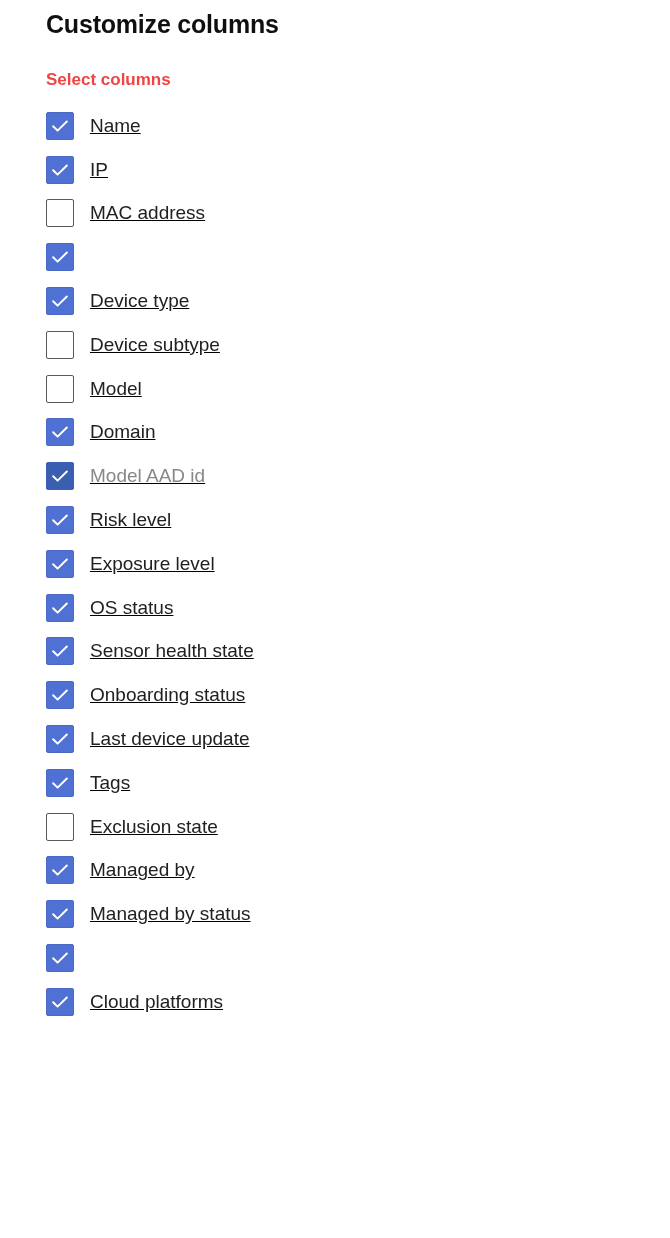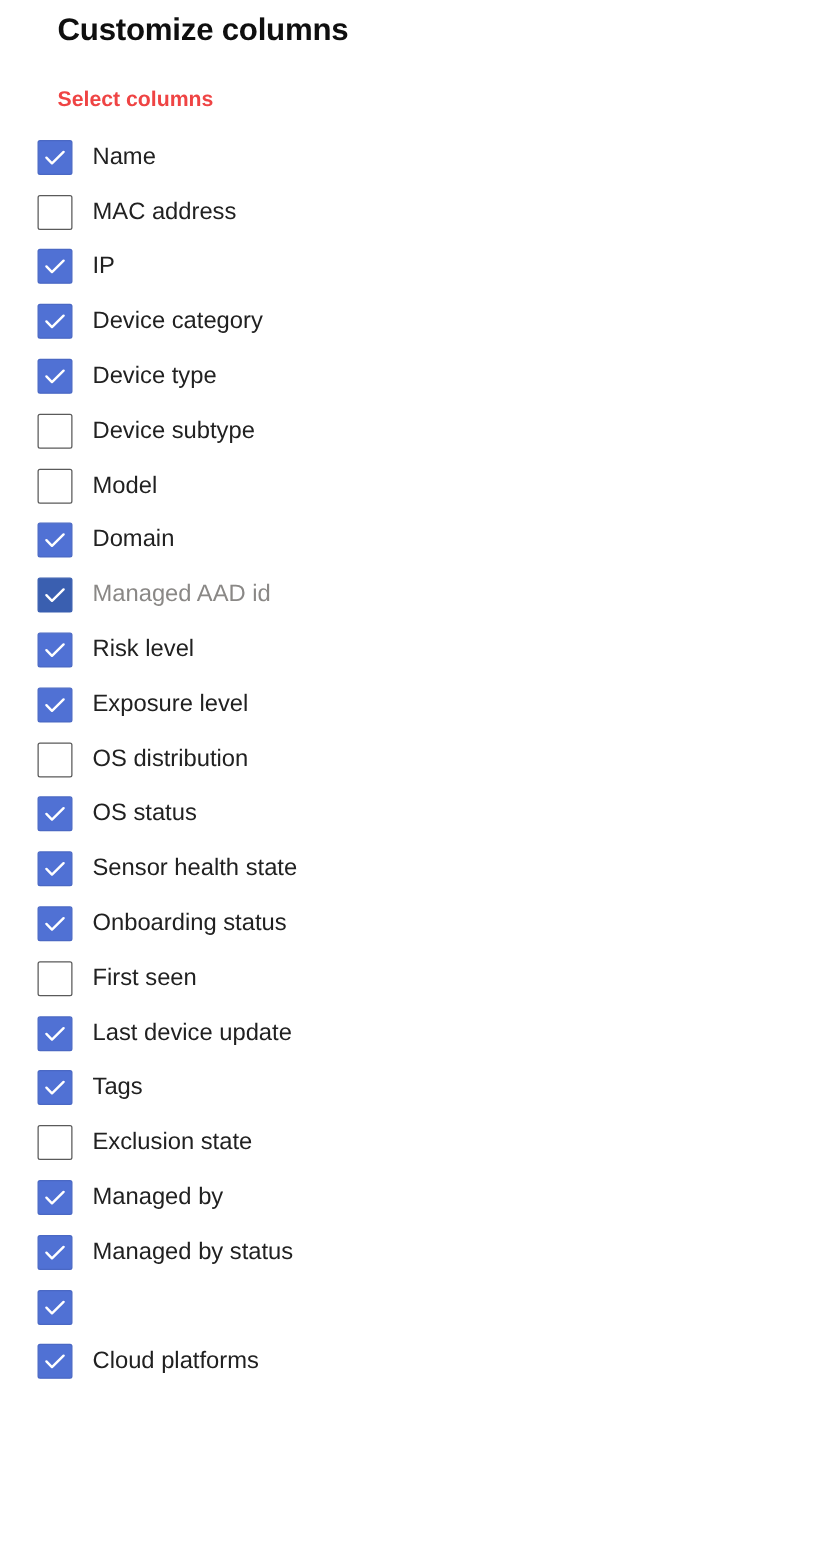--- a/index.html
+++ b/index.html
@@ -51,23 +51,24 @@
     left: 0;
     top: 104px;
     width: 670px;
   }
 
   .column-row {
     position: relative;
     height: 43.8px;
     display: flex;
     align-items: center;
-    padding-left: 30px;
+    padding-left: 46px;
     box-sizing: border-box;
     cursor: pointer;
+    text-decoration: underline;
   }
 
   .checkbox {
     position: relative;
     width: 28px;
     height: 28px;
     flex: 0 0 28px;
     box-sizing: border-box;
     border-radius: 2px;
     background: #ffffff;
@@ -124,39 +125,38 @@
 
   <div class="column-list">
       <div class="column-row checked">
         <span class="checkbox">
           <svg class="tick" viewBox="0 0 28 28">
             <path d="M6.6 14.2 L11.4 19 L21.4 9.2" fill="none" stroke="#ffffff" stroke-width="2.1" stroke-linecap="round" stroke-linejoin="round"></path>
           </svg>
         </span>
         <span class="column-label">Name</span>
       </div>
+      <div class="column-row checked">
+        <span class="checkbox">
+          <svg class="tick" viewBox="0 0 28 28">
+            <path d="M6.6 14.2 L11.4 19 L21.4 9.2" fill="none" stroke="#ffffff" stroke-width="2.1" stroke-linecap="round" stroke-linejoin="round"></path>
+          </svg>
+        </span>
+        <span class="column-label">IP</span>
+      </div>
       <div class="column-row">
         <span class="checkbox"></span>
         <span class="column-label">MAC address</span>
       </div>
       <div class="column-row checked">
         <span class="checkbox">
           <svg class="tick" viewBox="0 0 28 28">
             <path d="M6.6 14.2 L11.4 19 L21.4 9.2" fill="none" stroke="#ffffff" stroke-width="2.1" stroke-linecap="round" stroke-linejoin="round"></path>
           </svg>
         </span>
-        <span class="column-label">IP</span>
-      </div>
-      <div class="column-row checked">
-        <span class="checkbox">
-          <svg class="tick" viewBox="0 0 28 28">
-            <path d="M6.6 14.2 L11.4 19 L21.4 9.2" fill="none" stroke="#ffffff" stroke-width="2.1" stroke-linecap="round" stroke-linejoin="round"></path>
-          </svg>
-        </span>
-        <span class="column-label">Device category</span>
       </div>
       <div class="column-row checked">
         <span class="checkbox">
           <svg class="tick" viewBox="0 0 28 28">
             <path d="M6.6 14.2 L11.4 19 L21.4 9.2" fill="none" stroke="#ffffff" stroke-width="2.1" stroke-linecap="round" stroke-linejoin="round"></path>
           </svg>
         </span>
         <span class="column-label">Device type</span>
       </div>
       <div class="column-row">
@@ -174,42 +174,38 @@
           </svg>
         </span>
         <span class="column-label">Domain</span>
       </div>
       <div class="column-row checked disabled">
         <span class="checkbox">
           <svg class="tick" viewBox="0 0 28 28">
             <path d="M6.6 14.2 L11.4 19 L21.4 9.2" fill="none" stroke="#ffffff" stroke-width="2.1" stroke-linecap="round" stroke-linejoin="round"></path>
           </svg>
         </span>
-        <span class="column-label">Managed AAD id</span>
+        <span class="column-label">Model AAD id</span>
       </div>
       <div class="column-row checked">
         <span class="checkbox">
           <svg class="tick" viewBox="0 0 28 28">
             <path d="M6.6 14.2 L11.4 19 L21.4 9.2" fill="none" stroke="#ffffff" stroke-width="2.1" stroke-linecap="round" stroke-linejoin="round"></path>
           </svg>
         </span>
         <span class="column-label">Risk level</span>
       </div>
       <div class="column-row checked">
         <span class="checkbox">
           <svg class="tick" viewBox="0 0 28 28">
             <path d="M6.6 14.2 L11.4 19 L21.4 9.2" fill="none" stroke="#ffffff" stroke-width="2.1" stroke-linecap="round" stroke-linejoin="round"></path>
           </svg>
         </span>
         <span class="column-label">Exposure level</span>
       </div>
-      <div class="column-row">
-        <span class="checkbox"></span>
-        <span class="column-label">OS distribution</span>
-      </div>
       <div class="column-row checked">
         <span class="checkbox">
           <svg class="tick" viewBox="0 0 28 28">
             <path d="M6.6 14.2 L11.4 19 L21.4 9.2" fill="none" stroke="#ffffff" stroke-width="2.1" stroke-linecap="round" stroke-linejoin="round"></path>
           </svg>
         </span>
         <span class="column-label">OS status</span>
       </div>
       <div class="column-row checked">
         <span class="checkbox">
@@ -220,24 +216,20 @@
         <span class="column-label">Sensor health state</span>
       </div>
       <div class="column-row checked">
         <span class="checkbox">
           <svg class="tick" viewBox="0 0 28 28">
             <path d="M6.6 14.2 L11.4 19 L21.4 9.2" fill="none" stroke="#ffffff" stroke-width="2.1" stroke-linecap="round" stroke-linejoin="round"></path>
           </svg>
         </span>
         <span class="column-label">Onboarding status</span>
       </div>
-      <div class="column-row">
-        <span class="checkbox"></span>
-        <span class="column-label">First seen</span>
-      </div>
       <div class="column-row checked">
         <span class="checkbox">
           <svg class="tick" viewBox="0 0 28 28">
             <path d="M6.6 14.2 L11.4 19 L21.4 9.2" fill="none" stroke="#ffffff" stroke-width="2.1" stroke-linecap="round" stroke-linejoin="round"></path>
           </svg>
         </span>
         <span class="column-label">Last device update</span>
       </div>
       <div class="column-row checked">
         <span class="checkbox">

